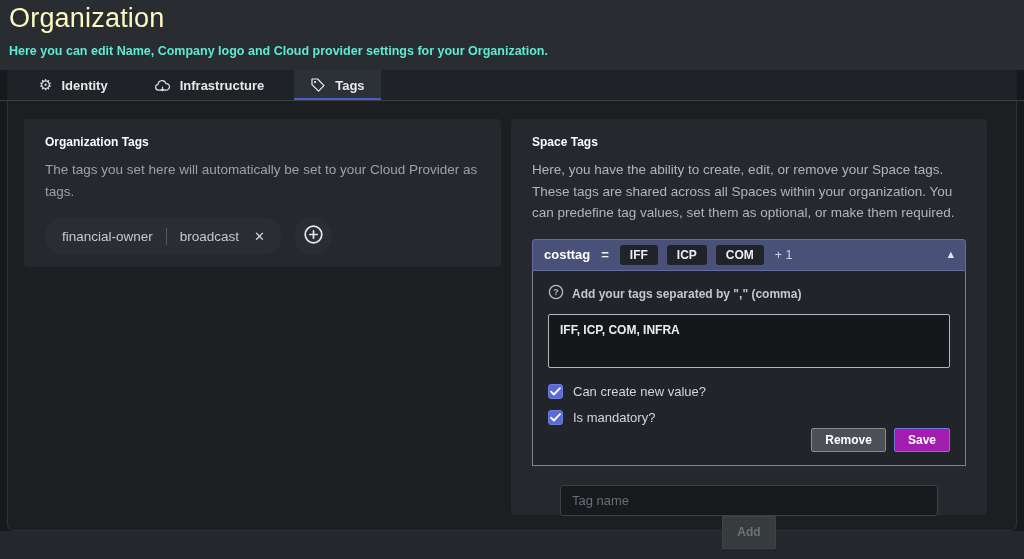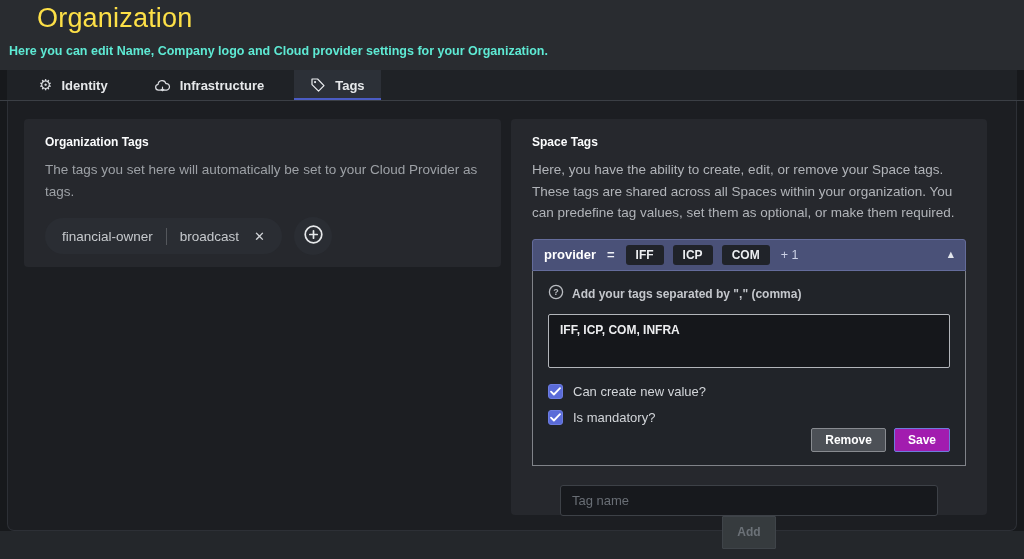--- a/index.html
+++ b/index.html
@@ -5,21 +5,21 @@
   * { margin:0; padding:0; box-sizing:border-box; }
   html,body { width:1024px; height:559px; overflow:hidden; }
   body {
     font-family:"Liberation Sans","DejaVu Sans",sans-serif;
     background:#24272b; color:#e8eaec;
     -webkit-font-smoothing:antialiased;
   }
 
   
   .header { height:70px; background:#292c30; padding:3px 0 0 9px; }
-  .page-title { font-size:27px; font-weight:400; color:#fde047; letter-spacing:.2px;margin-left:28px; }
+  .page-title { font-size:27px; font-weight:400; color:#fef9c3; letter-spacing:.2px; }
   .page-subtitle { font-size:12.5px; font-weight:600; color:#5eead4; margin-top:10px; }
 
   
   .tabbar { height:31px; background:#17191c; border-bottom:1px solid #3b3f45; }
   .tabbar-inner { margin:0 7px; height:100%; background:#1f2226; display:flex; align-items:stretch; }
   .tab { display:flex; align-items:center; gap:9px; padding:0 16px; font-size:13px; font-weight:600;
          color:#e6e8ea; cursor:pointer; }
   .tab:first-child { margin-left:16px; }
   .tab + .tab { margin-left:14px; }
   .tab.active { background:#2c3037; box-shadow:inset 0 -2px 0 #4b5cc4; }
@@ -146,21 +146,21 @@
         </button>
       </div>
     </div>
 
     <div class="panel panel-right">
       <div class="panel-title">Space Tags</div>
       <div class="panel-desc">Here, you have the ability to create, edit, or remove your Space tags. These tags are shared across all Spaces within your organization. You can predefine tag values, set them as optional, or make them required.</div>
 
       <div class="accordion">
         <div class="acc-header">
-          <span class="acc-name">provider</span>
+          <span class="acc-name">costtag</span>
           <span class="acc-eq">=</span>
           <span class="chip">IFF</span>
           <span class="chip">ICP</span>
           <span class="chip">COM</span>
           <span class="acc-more">+ 1</span>
           <span class="acc-caret">▲</span>
         </div>
         <div class="acc-body">
           <div class="help-row">
             <span>

